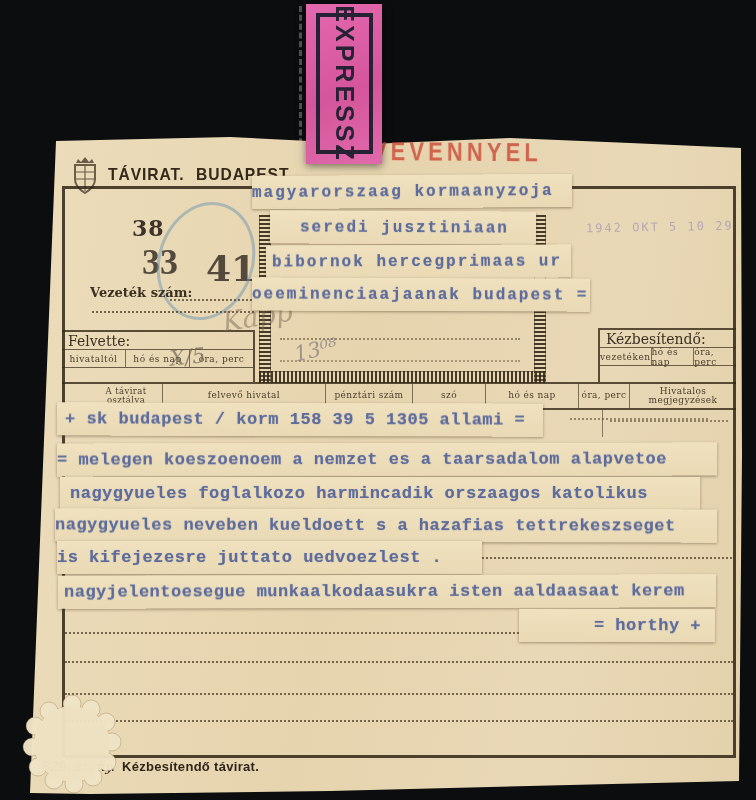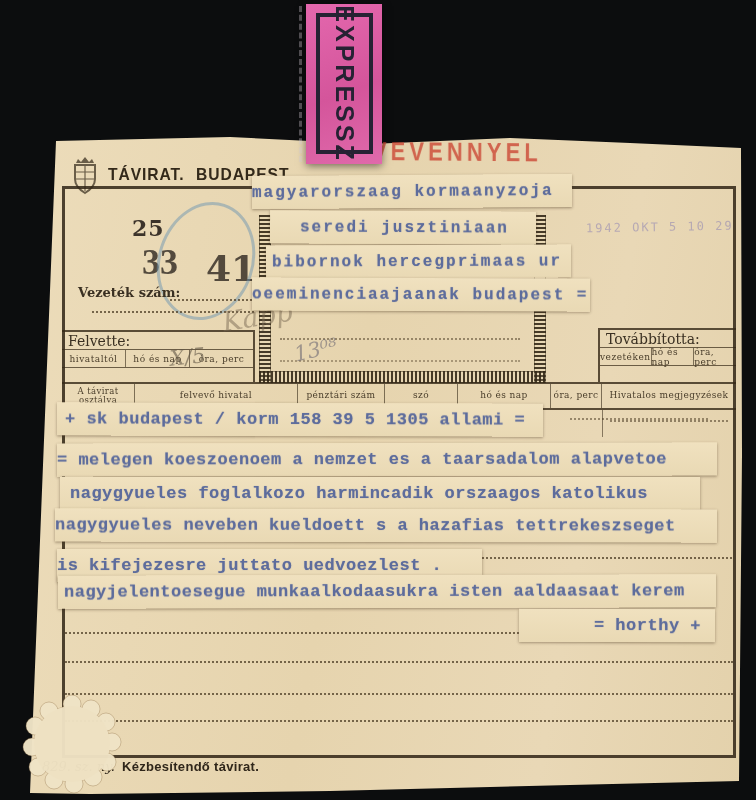--- a/index.html
+++ b/index.html
@@ -18,21 +18,21 @@
   .hdr{font-family:"Liberation Sans",sans-serif;font-weight:bold;font-size:17px;
        letter-spacing:1px;color:#33291a;transform:scaleX(.92);transform-origin:left;}
   .t-title{left:78px;top:30px;}
   .t-city{left:166px;top:30px;}
   .num25{left:102px;top:80px;font-size:22px;font-weight:bold;color:#3c332a;letter-spacing:1px;}
   .num-st{font-size:36px;font-weight:bold;color:rgba(62,54,44,.88);filter:blur(.3px);}
   .n33{left:112px;top:106px;font-family:Liberation Serif, serif;}
   .n41{left:176px;top:112px;}
   .oval{left:128px;top:66px;width:96px;height:120px;border:3px solid rgba(110,150,178,.5);
         border-radius:50%;transform:rotate(18deg);}
-  .vez{left:48px;top:150px;font-size:13px;font-weight:bold;color:#3a3022;}
+  .vez{left:60px;top:150px;font-size:13px;font-weight:bold;color:#3a3022;}
   .dots{height:0;border-top:2px dotted rgba(78,62,38,.75);}
   .d-vez{left:140px;top:164px;width:86px;}
   .d-vez2{left:62px;top:176px;width:162px;}
   
   .hatchV{width:12px;background:repeating-linear-gradient(180deg,rgba(52,41,24,.9) 0 2px,rgba(235,220,185,.15) 2px 4px);
           border-left:1px solid rgba(52,41,24,.5);border-right:1px solid rgba(52,41,24,.5);}
   .hatchH{height:12px;background:repeating-linear-gradient(90deg,rgba(52,41,24,.9) 0 2px,rgba(235,220,185,.15) 2px 4px);
           border-top:1px solid rgba(52,41,24,.5);border-bottom:1px solid rgba(52,41,24,.5);}
   .barL{left:229px;top:80px;height:168px;}
   .barR{left:504px;top:80px;height:168px;}
@@ -60,38 +60,38 @@
   .tbl-right{left:568px;top:193px;width:138px;height:54px;border-top:2px solid rgba(52,40,22,.8);
              border-left:2px solid rgba(52,40,22,.8);}
   .tbl-title{position:relative;display:block;height:18px;border-bottom:1.5px solid rgba(52,40,22,.7);
              font-size:14px;color:#3a3022;padding:1px 8px 0 6px;}
   .colrow{position:relative;display:flex;height:18px;border-bottom:1.5px solid rgba(52,40,22,.7);}
   .colrow .cell{position:relative;flex:1;border-right:1px solid rgba(52,40,22,.6);
                 font-size:9px;color:#4a3e2b;display:flex;align-items:center;justify-content:center;
                 letter-spacing:.5px;}
   .colrow .cell:last-child{border-right:none;}
   .bottomrow{left:32px;top:247px;width:674px;height:28px;display:flex;
-             border-top:2px solid rgba(52,40,22,.8);border-bottom:2px solid rgba(52,40,22,.8);}
+             border-top:2px solid rgba(52,40,22,.8);border-bottom:2px solid rgba(52,40,22,.8);padding-left:28px;}
   .bottomrow .cell{position:relative;border-right:1px solid rgba(52,40,22,.6);
                    font-size:9px;color:#4a3e2b;display:flex;align-items:center;justify-content:center;
                    text-align:center;letter-spacing:.4px;line-height:1.05;}
   .bottomrow .cell:last-child{border-right:none;}
   .vseg{left:572px;top:275px;width:0;height:27px;border-left:1px solid rgba(52,40,22,.55);}
   .d-off{left:580px;top:285px;width:118px;opacity:.75;}
   
   .hand{font-family:"DejaVu Serif",serif;font-style:italic;white-space:nowrap;}
   .hw-office{left:192px;top:166px;font-size:27px;color:rgba(122,106,84,.5);transform:rotate(-9deg);z-index:4;}
   .hw-date{left:140px;top:210px;font-size:21px;color:rgba(95,85,68,.6);transform:rotate(-6deg);}
   .hw-time{left:264px;top:203px;font-size:21px;color:rgba(100,96,112,.55);transform:rotate(-12deg);z-index:4;}
   
   .m1{left:27px;top:268px;width:486px;padding-left:8px;transform:rotate(.15deg);}
   .m2{left:27px;top:308px;width:660px;transform:rotate(-.1deg);}
   .m3{left:30px;top:342px;width:640px;padding-left:10px;}
   .m4{left:25px;top:374px;width:662px;transform:rotate(.1deg);}
-  .m5{left:27px;top:406px;width:425px;margin-top:8px;}
+  .m5{left:27px;top:406px;width:425px;}
   .m6{left:28px;top:440px;width:658px;padding-left:6px;transform:rotate(-.12deg);}
   .m7{left:489px;top:474px;width:196px;justify-content:flex-end;padding-right:14px;transform:rotate(.2deg);}
   
   .dl1{left:540px;top:283px;width:138px;opacity:.7;}
   .dl2{left:452px;top:422px;width:250px;}
   .dl3{left:35px;top:497px;width:530px;}
   .dl4{left:35px;top:526px;width:668px;}
   .dl5{left:35px;top:558px;width:668px;}
   .dl6{left:35px;top:585px;width:668px;}
   
@@ -130,21 +130,21 @@
     <svg class="arms" viewBox="0 0 30 40">
       <path d="M6 8 L8 4 L11 7 L15 2 L19 7 L22 4 L24 8 Z" fill="#4a3f2d"></path>
       <path d="M5 10 H25 V24 Q25 32 15 38 Q5 32 5 24 Z" fill="none" stroke="#4a3f2d" stroke-width="2"></path>
       <path d="M15 10 V36 M5 17 H25 M5 24 H25" stroke="#4a3f2d" stroke-width="1.2"></path>
     </svg>
     <div class="hdr t-title">TÁVIRAT.</div>
     <div class="hdr t-city">BUDAPEST,</div>
 
     <div class="big-box"></div>
 
-    <div class="num25">25</div>
+    <div class="num25">38</div>
     <div class="num-st n33">33</div>
     <div class="num-st n41">41</div>
     <div class="oval"></div>
     <div class="vez">Vezeték szám:</div>
     <div class="dots d-vez"></div>
     <div class="dots d-vez2"></div>
 
     <div class="hatchV barL"></div>
     <div class="hatchV barR"></div>
     <div class="hatchH barB"></div>
@@ -168,21 +168,21 @@
     <div class="tbl-left grid">
       <span class="tbl-title">Felvette:</span>
       <div class="colrow">
         <span class="cell">hivataltól</span>
         <span class="cell">hó és nap</span>
         <span class="cell">óra, perc</span>
       </div>
     </div>
 
     <div class="tbl-right grid">
-      <span class="tbl-title">Továbbította:</span>
+      <span class="tbl-title">Kézbesítendő:</span>
       <div class="colrow">
         <span class="cell">vezetéken</span>
         <span class="cell">hó és nap</span>
         <span class="cell">óra, perc</span>
       </div>
     </div>
 
     <div class="bottomrow">
       <span class="cell" style="width:73px;font-size:8.5px;">A távirat osztálya</span>
       <span class="cell" style="width:163px;">felvevő hivatal</span>

